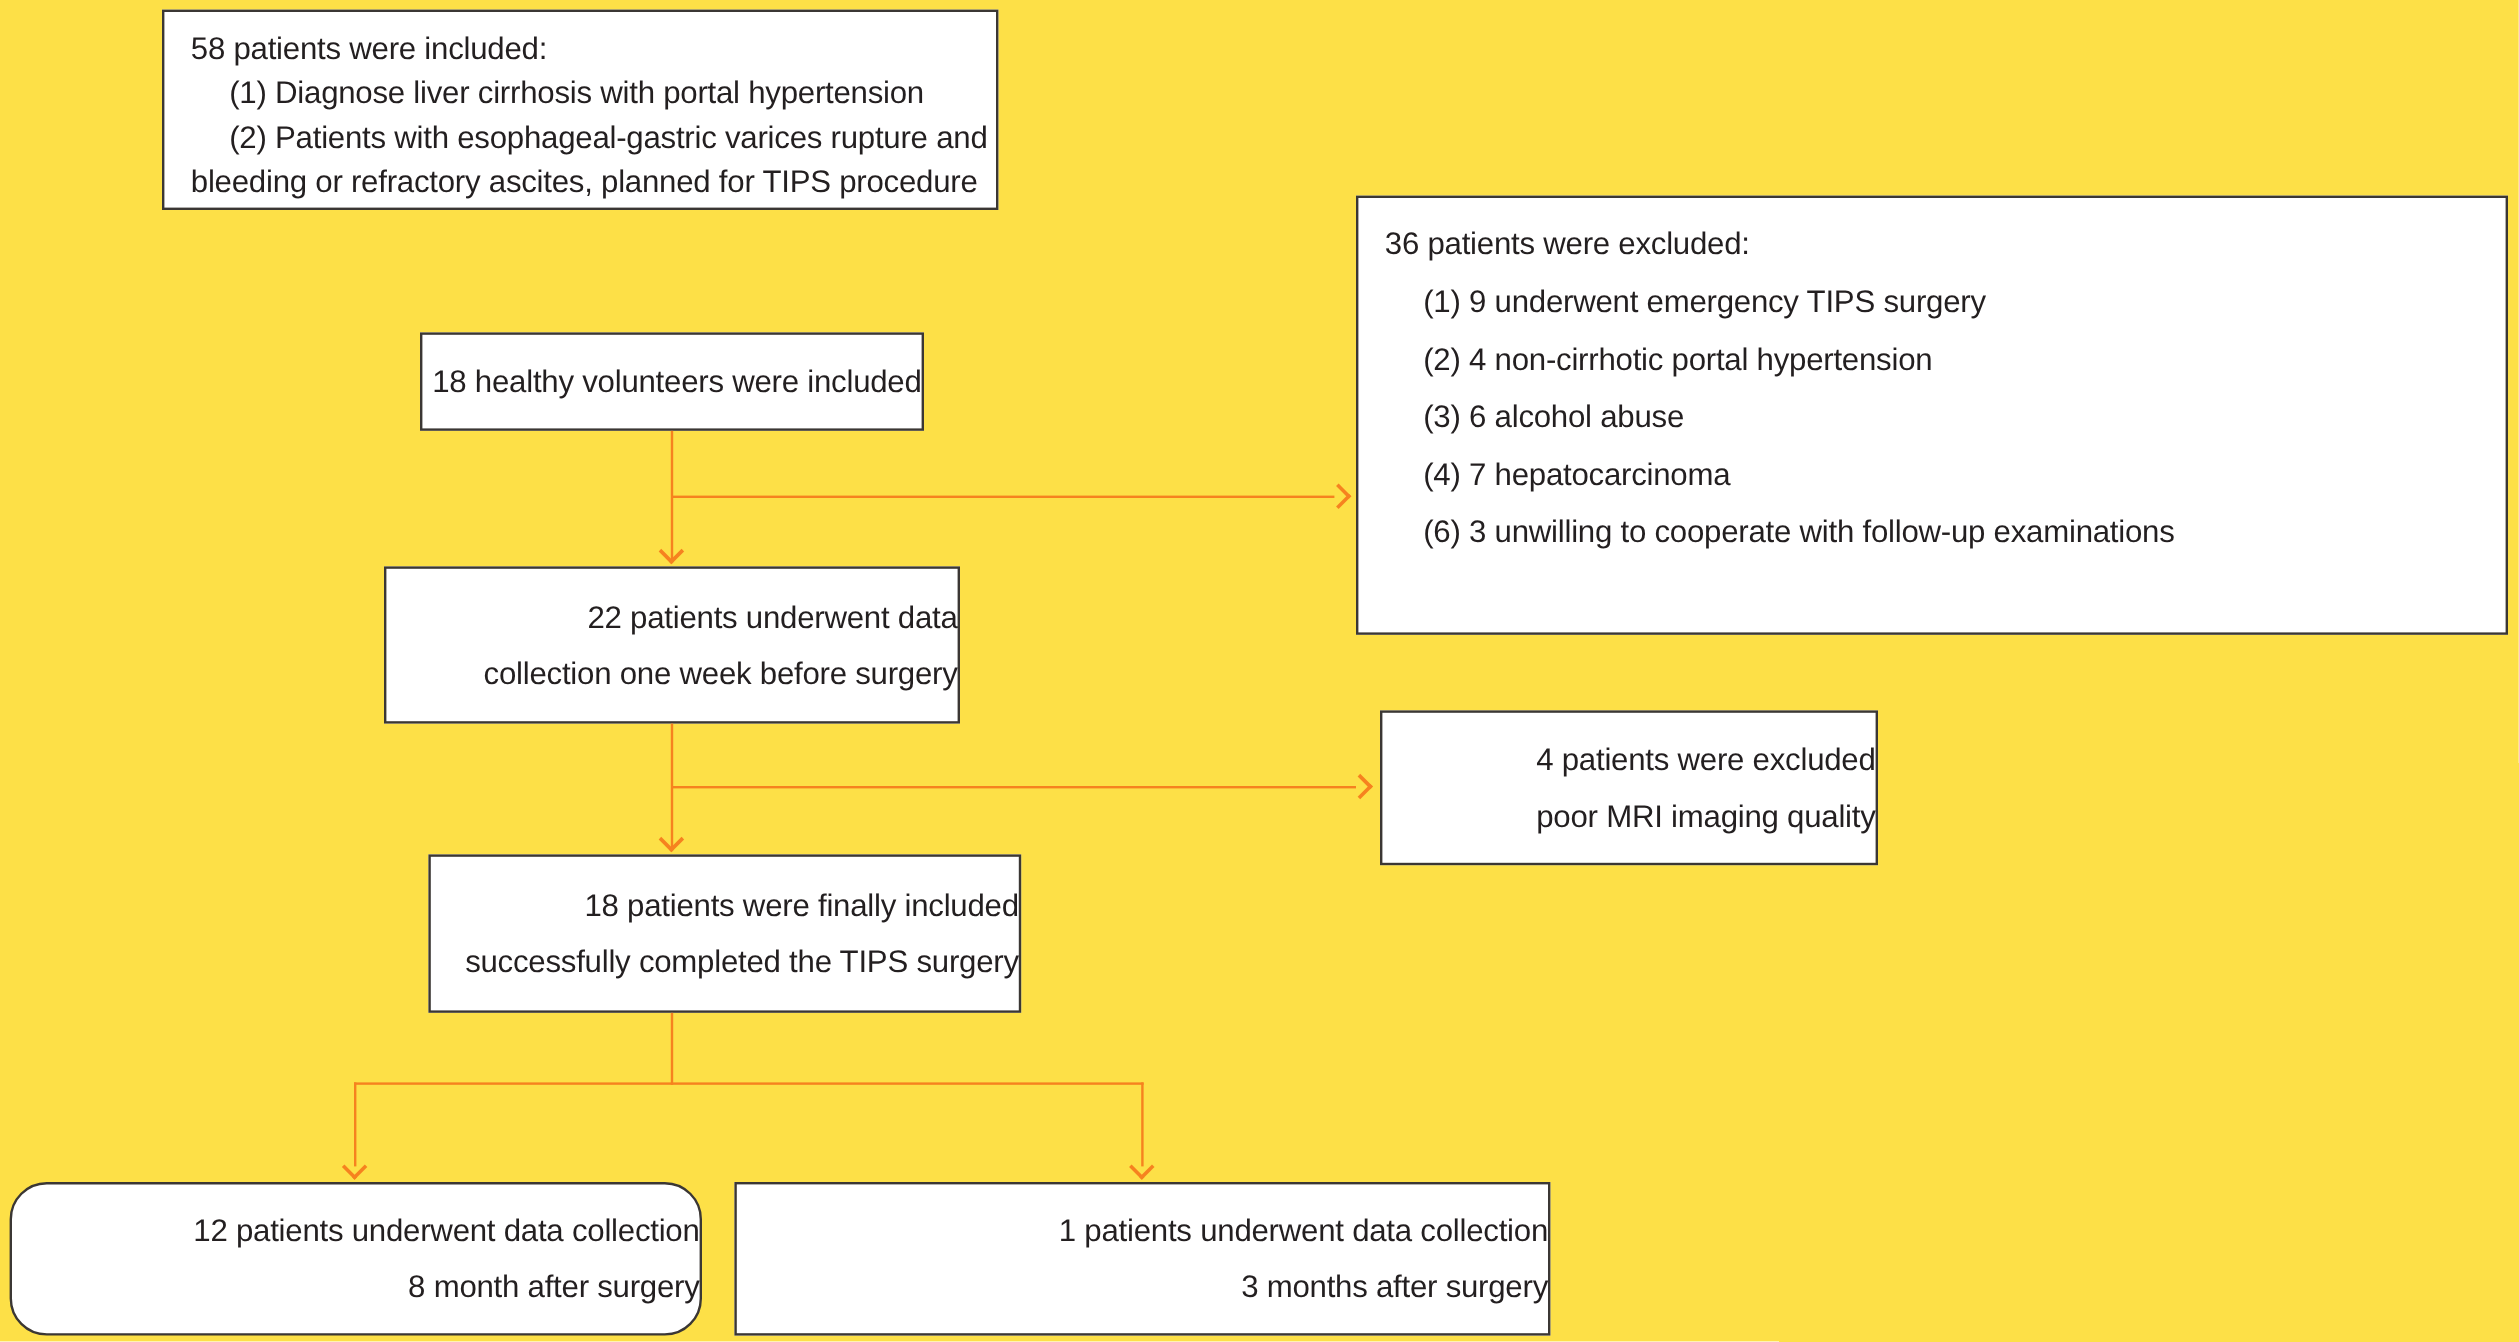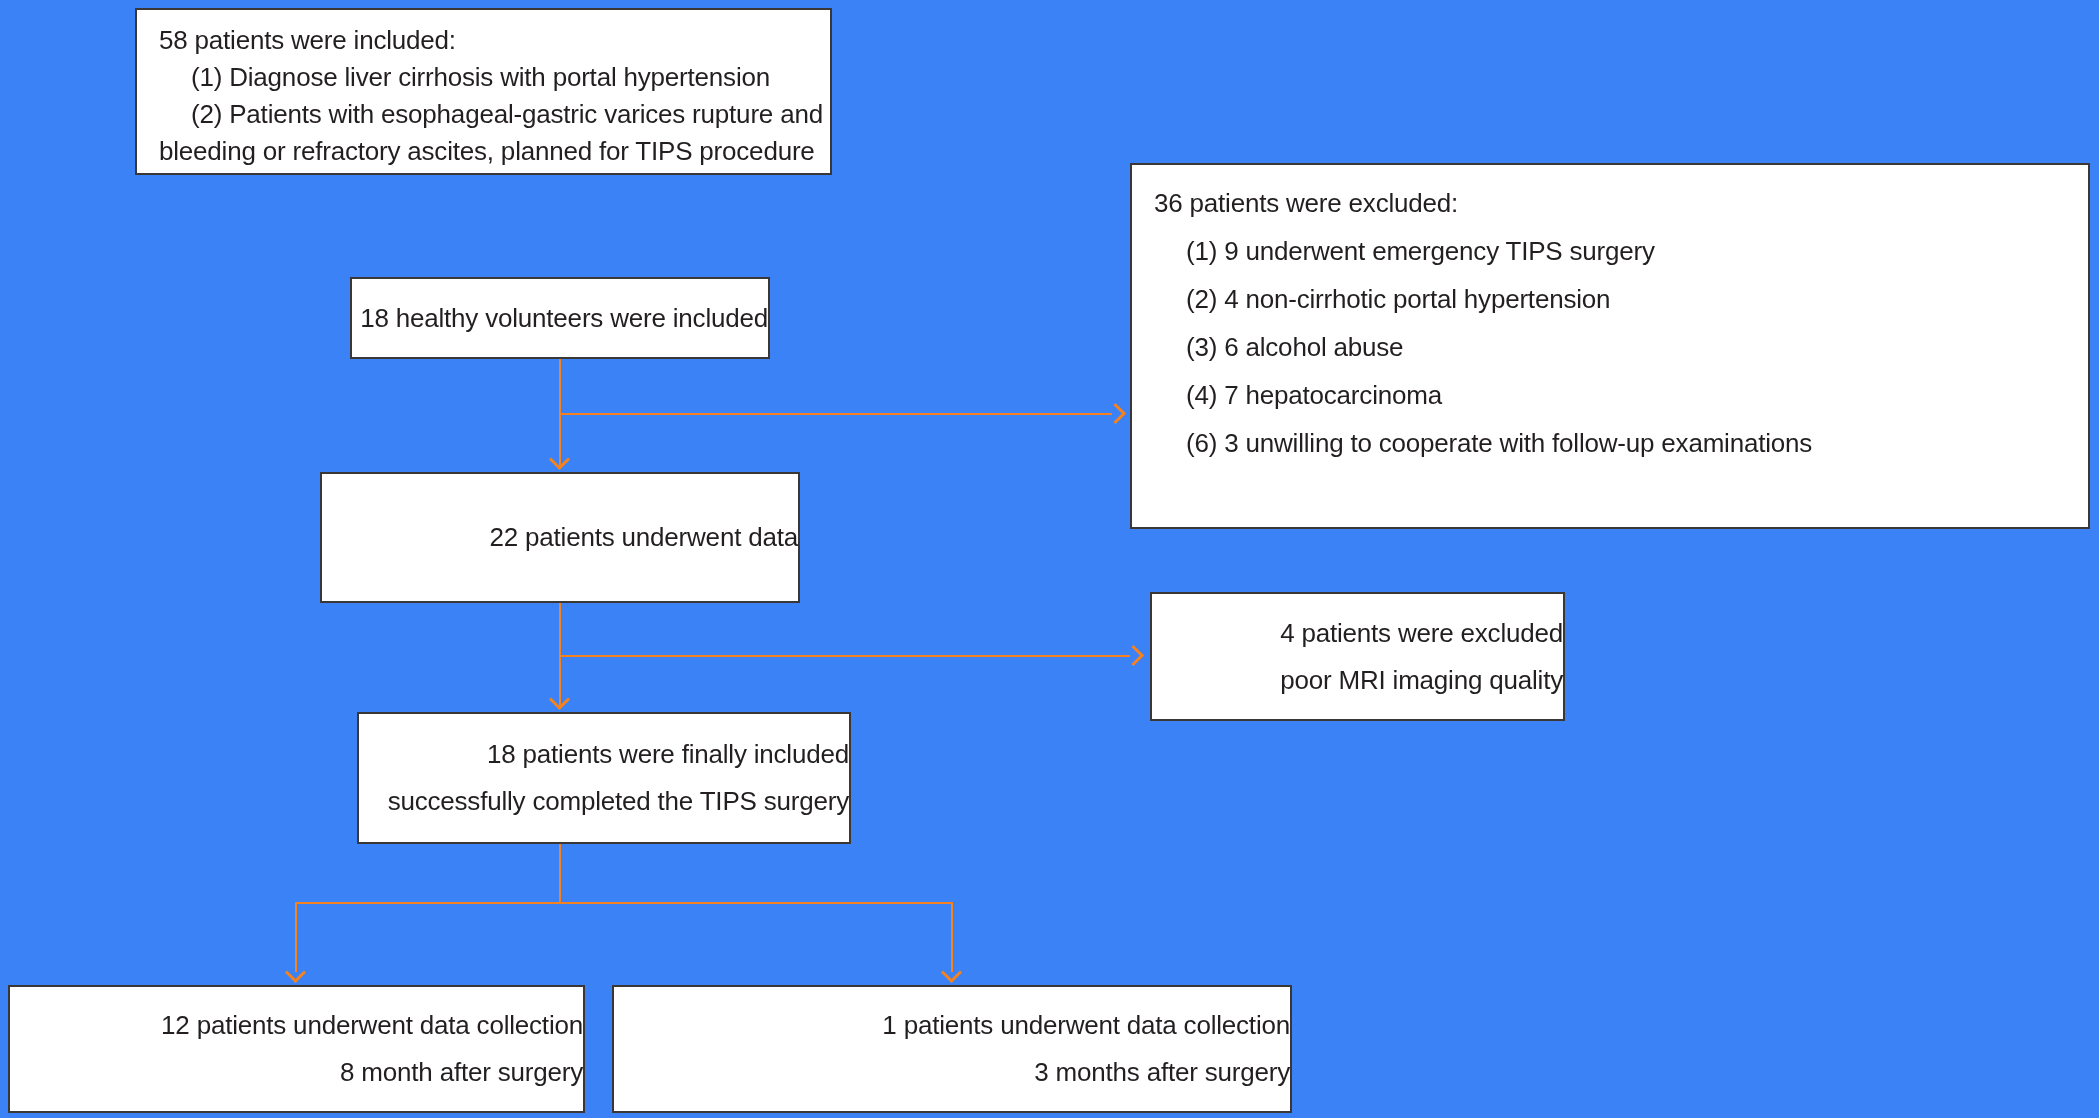--- a/index.html
+++ b/index.html
@@ -1,19 +1,19 @@
 <!DOCTYPE html>
 <html><head>
 <meta charset="utf-8">
 <style>
   html,body{margin:0;padding:0;background:#ffffff;}
   .canvas{
     position:relative;
     width:2099px;height:1118px;
-    background:#3b82f6;
+    background:#fde047;
     font-family:"Liberation Sans", sans-serif;
     color:#231f20;
     font-size:26px;
     letter-spacing:-0.2px;
     overflow:hidden;
   }
   .box{
     position:absolute;
     background:#ffffff;
     border:2px solid #3b3734;
@@ -61,33 +61,34 @@
     <div class="line">36 patients were excluded:</div>
     <div class="line indent">(1) 9 underwent emergency TIPS surgery</div>
     <div class="line indent">(2) 4 non-cirrhotic portal hypertension</div>
     <div class="line indent">(3) 6 alcohol abuse</div>
     <div class="line indent">(4) 7 hepatocarcinoma</div>
     <div class="line indent">(6) 3 unwilling to cooperate with follow-up examinations</div>
   </div>
 
   <div class="box center-stack lh47" style="left:320px;top:472px;width:480px;height:131px;">
     <div class="line">22 patients underwent data</div>
+    <div class="line">collection one week before surgery</div>
   </div>
 
   <div class="box center-stack lh47" style="left:1150px;top:592px;width:415px;height:129px;">
     <div class="line">4 patients were excluded</div>
     <div class="line">poor MRI imaging quality</div>
   </div>
 
   <div class="box center-stack lh47" style="left:313px;top:712px;width:494px;height:132px;margin-left:44px;">
     <div class="line">18 patients were finally included</div>
     <div class="line">successfully completed the TIPS surgery</div>
   </div>
 
-  <div class="box center-stack lh47" style="left:8px;top:985px;width:577px;height:128px;">
+  <div class="box center-stack lh47" style="left:8px;top:985px;width:577px;height:128px;border-radius:31px;">
     <div class="line">12 patients underwent data collection</div>
     <div class="line">8 month after surgery</div>
   </div>
 
   <div class="box center-stack lh47" style="left:612px;top:985px;width:680px;height:128px;">
     <div class="line">1 patients underwent data collection</div>
     <div class="line">3 months after surgery</div>
   </div>
 
   <div class="conn" style="left:559px;top:359px;width:2px;height:107px;"></div>

